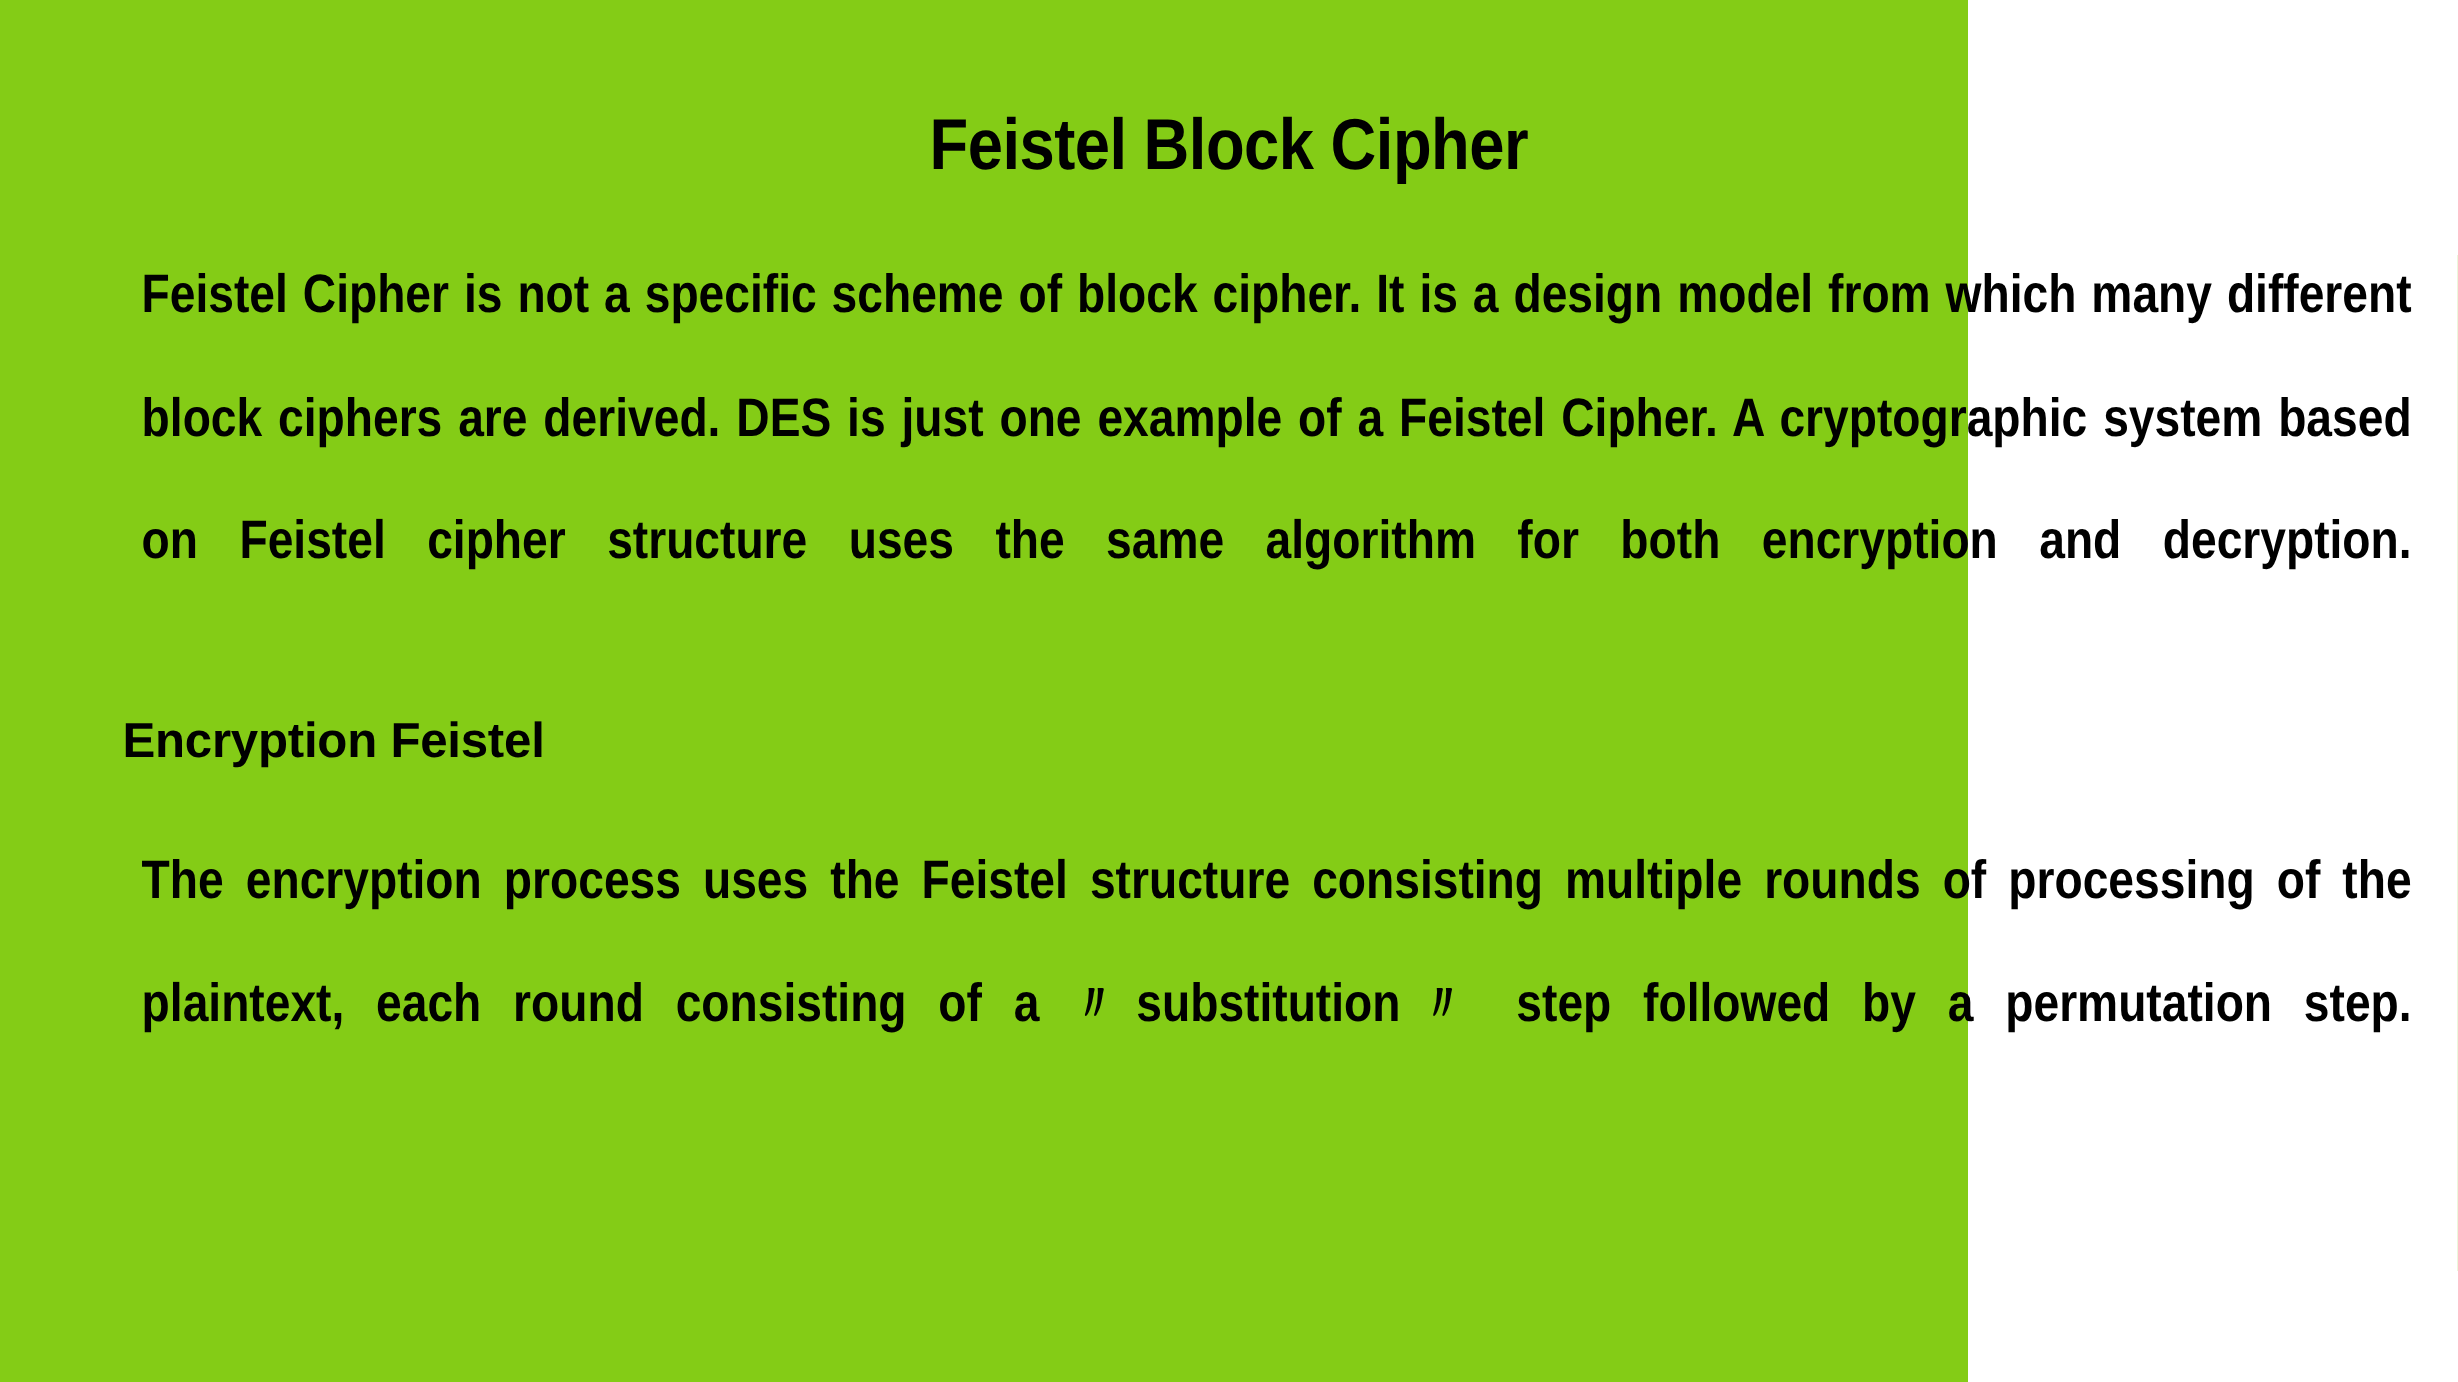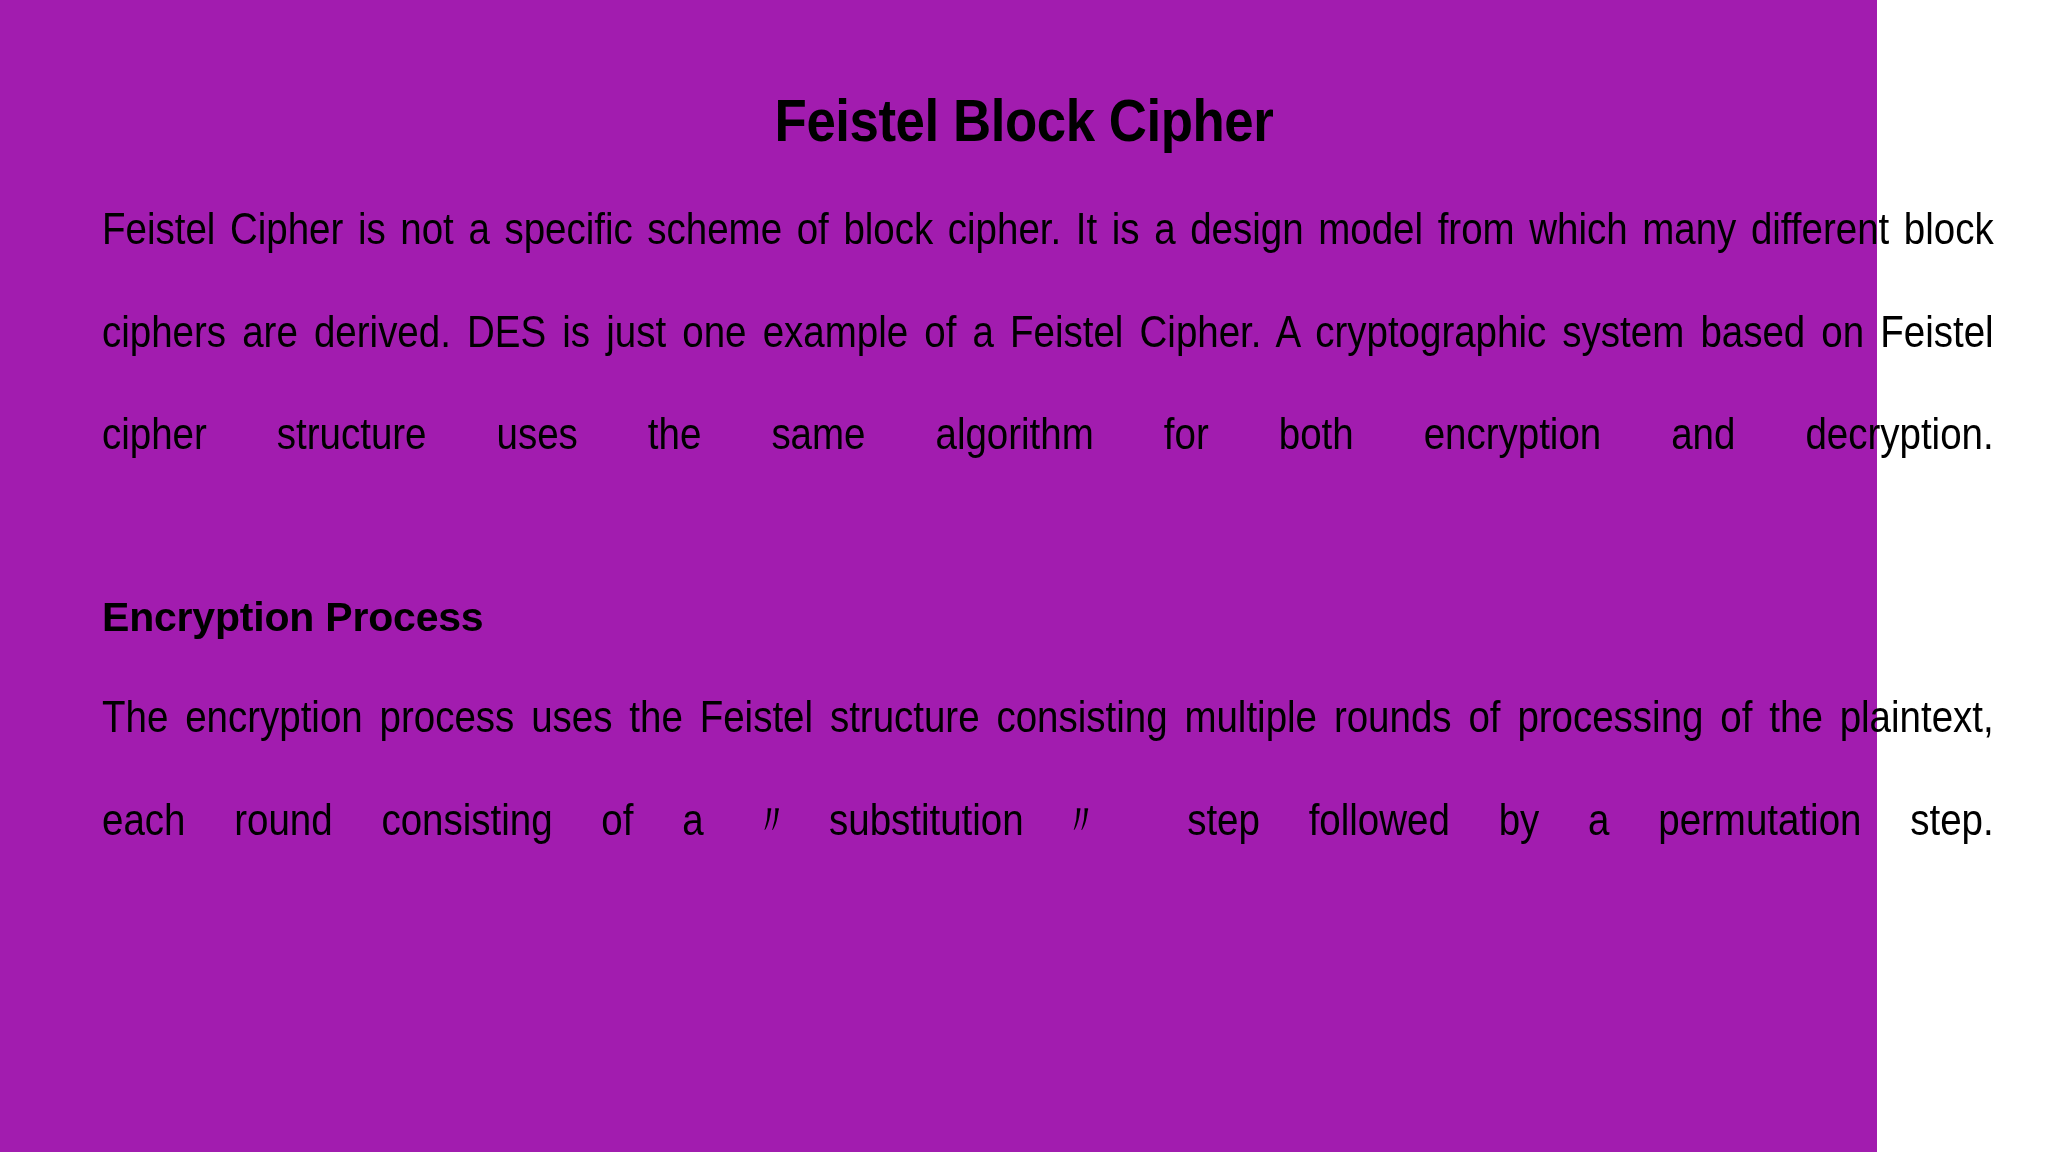--- a/index.html
+++ b/index.html
@@ -12,23 +12,23 @@
     width: 2048px;
     height: 1152px;
     overflow: hidden;
     font-family: "Liberation Sans", "DejaVu Sans", sans-serif;
     color: #000000;
     -webkit-font-smoothing: antialiased;
   }
 
   .page {
     position: relative;
-    width: 1877px;
+    width: 1640px;
     height: 1152px;
-    background: #a21caf;
+    background: #84cc16;
     box-sizing: border-box;
   }
 
   
   .doc-title {
     position: absolute;
     left: 0;
     top: 42px;
     width: 2048px;
     text-align: center;
@@ -46,25 +46,25 @@
   
   .content {
     position: absolute;
     left: 102px;
     top: 178px;
     width: 1891px;
   }
 
   
   .body-par {
-    margin: 0;
+    margin: 16px;
     text-align: justify;
     text-justify: inter-word;
     font-family: "Liberation Sans Narrow", "Liberation Sans", sans-serif;
-    font-weight: 400;
+    font-weight: 700;
     font-size: 45px;
     line-height: 102.5px;
     color: #000000;
     hyphens: none;
     word-spacing: 0px;
   }
   .body-par > .squeeze {
     display: block;
     transform: scaleX(0.855);
     transform-origin: 0 0;
@@ -106,21 +106,21 @@
 <div class="page">
 
   <h1 class="doc-title"><span>Feistel Block Cipher</span></h1>
 
   <div class="content">
 
     <p class="body-par par-1">
         <span class="squeeze">Feistel Cipher is not a specific scheme of block cipher. It is a design model from which many different block ciphers are derived. DES is just one example of a Feistel Cipher. A cryptographic system based on Feistel cipher structure uses the same algorithm for both encryption and decryption.</span>
       </p>
 
-    <h2 class="section-heading">Encryption Process</h2>
+    <h2 class="section-heading">Encryption Feistel</h2>
 
     <p class="body-par par-2">
         <span class="squeeze">The encryption process uses the Feistel structure consisting multiple rounds of processing of the plaintext, each round consisting of a 〃substitution〃 step followed by a permutation step.</span>
       </p>
 
   </div>
 
 </div>
 
 </body></html>

